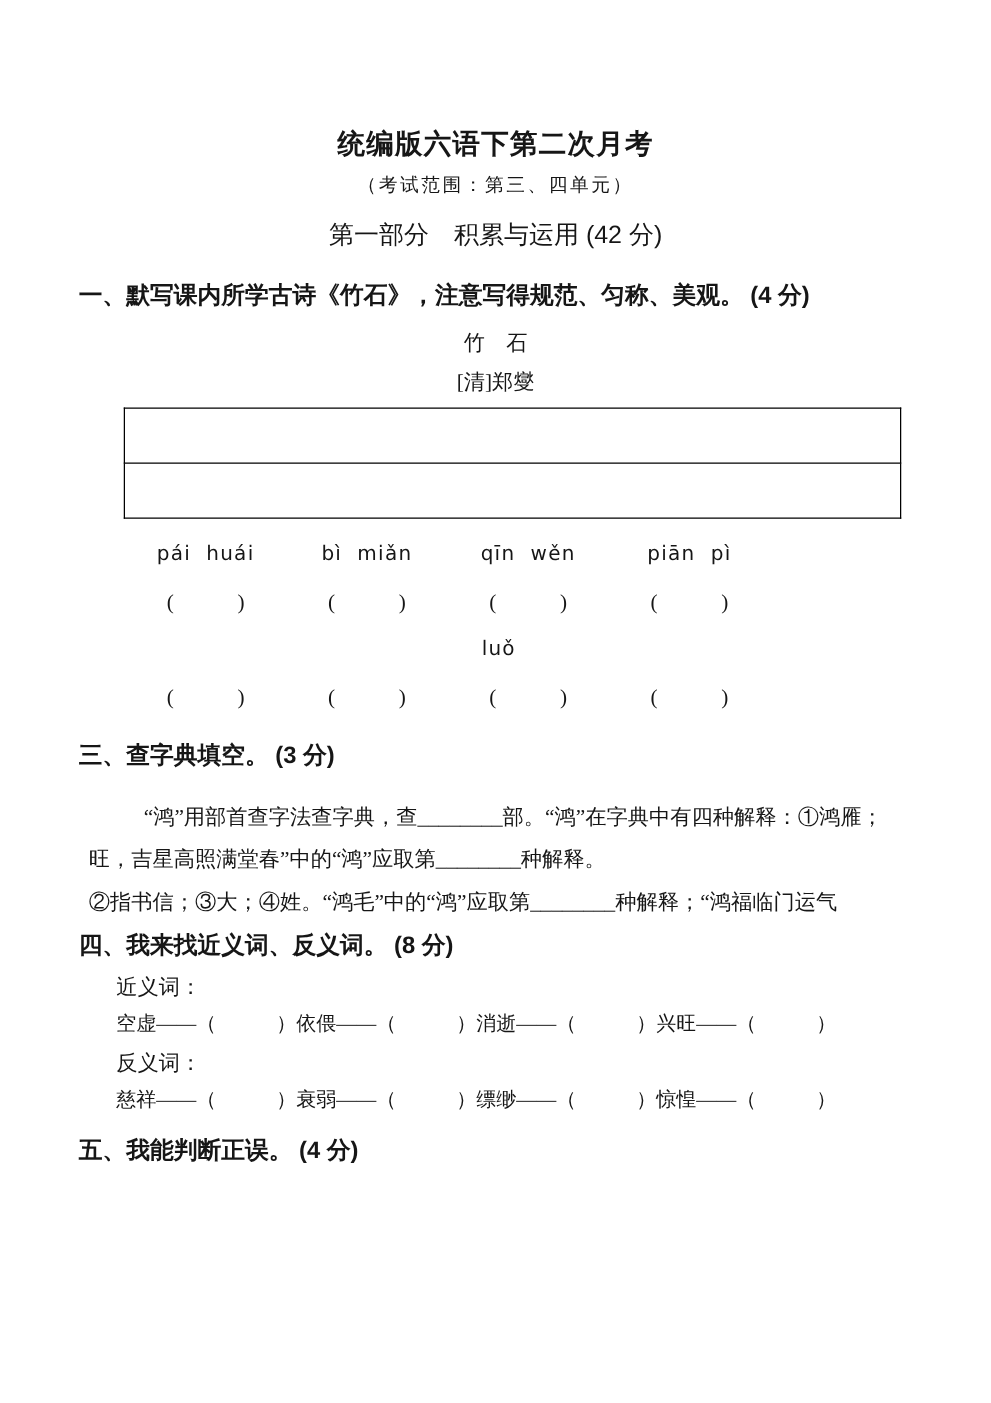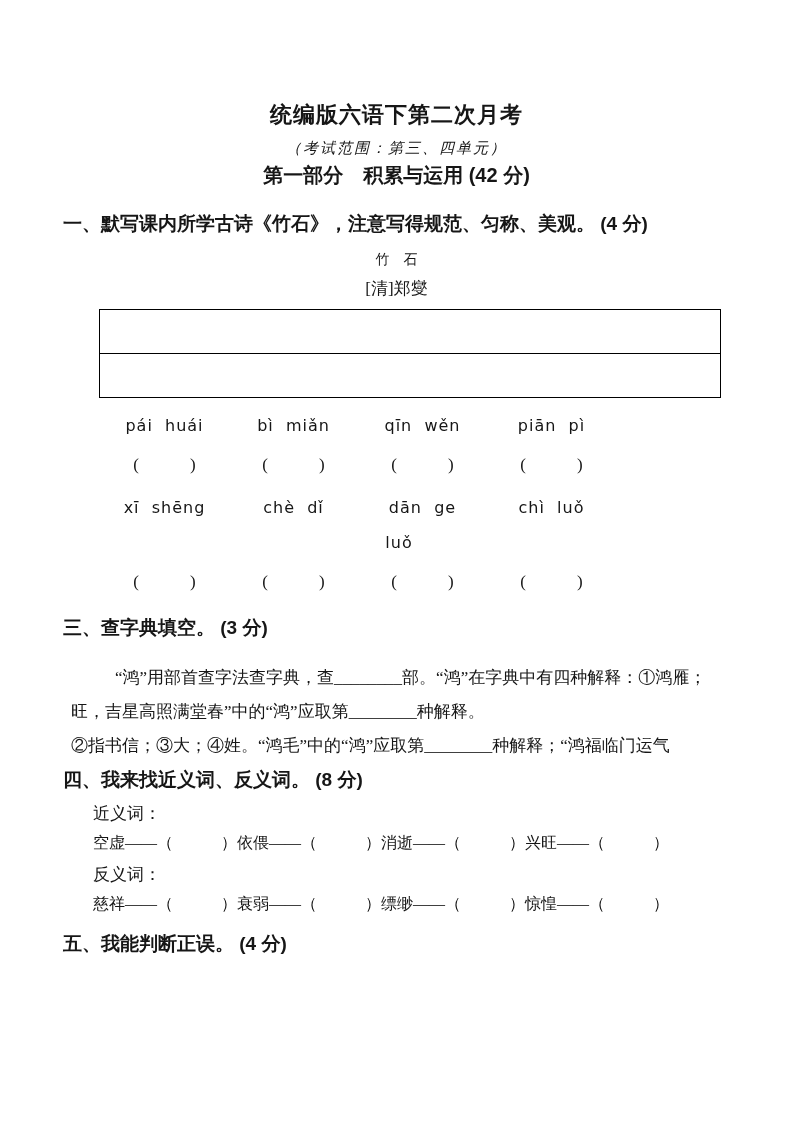--- a/index.html
+++ b/index.html
@@ -18,42 +18,41 @@
     text-align: center;
     font-family: "Liberation Sans", "DejaVu Sans", sans-serif;
     font-weight: 700;
     font-size: 22px;
     letter-spacing: 1px;
   }
   .doc-scope {
     margin-top: 9px;
     text-align: center;
     font-family: "Liberation Serif", "DejaVu Serif", serif;
-    font-style: italic;
     font-size: 15px;
     letter-spacing: 2px;
   }
   .part-header {
-    margin-top: 4px;
+    margin-top: 16px;
     text-align: center;
     font-family: "Liberation Sans", "DejaVu Sans", sans-serif;
-    font-weight: 700;
+    font-weight: 400;
     font-size: 20px;
   }
   .q-heading {
     margin-top: 22px;
     font-family: Liberation Sans, sans-serif;
     font-weight: 700;
     font-size: 19px;
   }
   .poem-title {
     margin-top: 14px;
     text-align: center;
     font-family: "Liberation Sans", "DejaVu Sans", sans-serif;
-    font-size: 14px;
+    font-size: 17px;
   }
   .poem-author {
     margin-top: 8px;
     text-align: center;
     font-family: Liberation Serif, serif;
     font-size: 17px;
   }
   .answer-box {
     margin: 9px 0 0 36px;
     border-collapse: collapse;
@@ -141,26 +140,20 @@
     <span class="pinyin">bì  miǎn</span>
     <span class="pinyin">qīn  wěn</span>
     <span class="pinyin">piān  pì</span>
   </div>
   <div class="pinyin-grid row-parens-1">
     <span class="blank">(　　　)</span>
     <span class="blank">(　　　)</span>
     <span class="blank">(　　　)</span>
     <span class="blank">(　　　)</span>
   </div>
-  <div class="pinyin-grid row-pinyin-2">
-    <span class="pinyin">xī  shēng</span>
-    <span class="pinyin">chè  dǐ</span>
-    <span class="pinyin">dān  ge</span>
-    <span class="pinyin">chì  luǒ</span>
-  </div>
   <div class="pinyin wrap-syllable">luǒ</div>
   <div class="pinyin-grid row-parens-2">
     <span class="blank">(　　　)</span>
     <span class="blank">(　　　)</span>
     <span class="blank">(　　　)</span>
     <span class="blank">(　　　)</span>
   </div>
 
   <div class="q-heading">三、查字典填空。 (3 分)</div>
   <div class="para">

